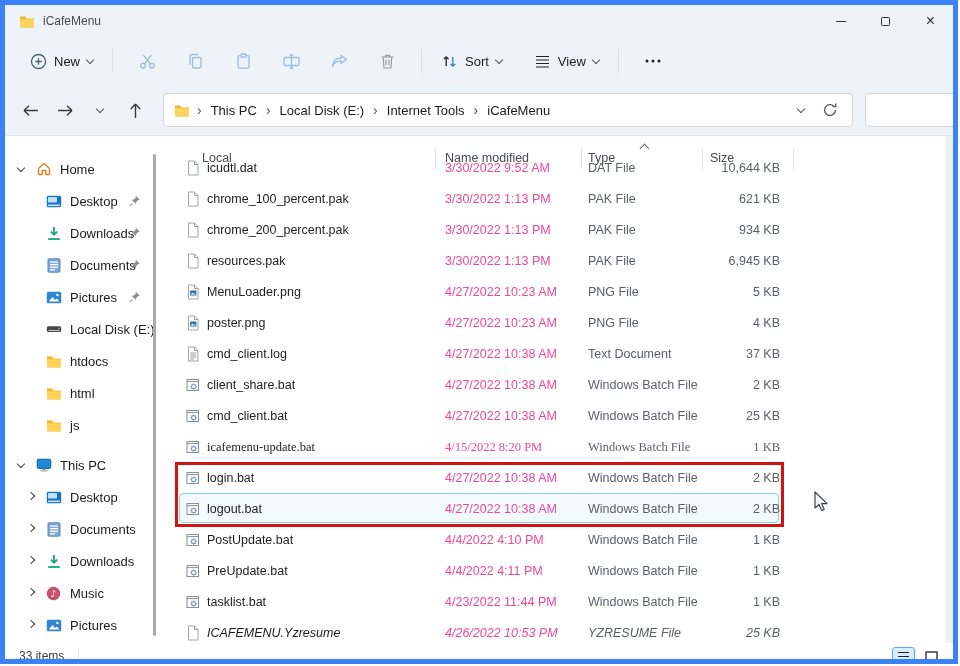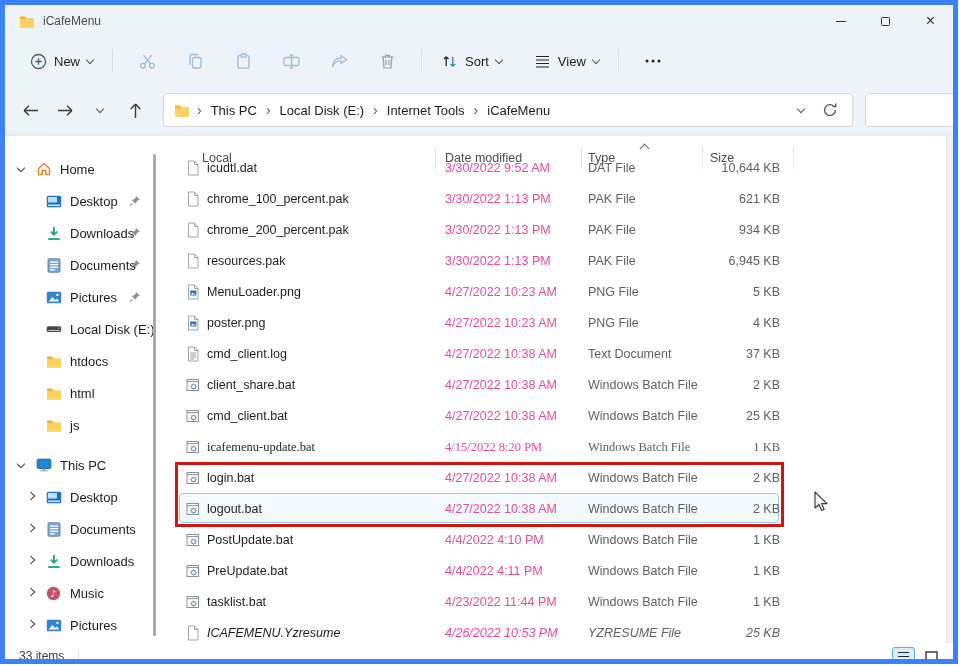--- a/index.html
+++ b/index.html
@@ -646,21 +646,21 @@
               <path d="M9.5 1 V4.5 H13" fill="none" stroke="#9fa4aa"></path>
             </svg></span>
           <span class="cell fname">ICAFEMENU.Yzresume</span>
           <span class="cell fdate">4/26/2022 10:53 PM</span>
           <span class="cell ftype">YZRESUME File</span>
           <span class="cell fsize">25 KB</span>
         </div>
       </div>
     <div class="listheader" id="listheader">
         <span class="hcol" style="left: 27px;">Local</span>
-        <span class="hcol" style="left: 270px;">Date modified</span>
+        <span class="hcol" style="left: 270px;">Name modified</span>
         <span class="hcol" style="left: 413px;">Type</span>
         <span class="hcol" style="left: 535px;">Size</span>
         <i class="hsep" style="left: 260px;"></i>
         <i class="hsep" style="left: 406px;"></i>
         <i class="hsep" style="left: 527px;"></i>
         <i class="hsep" style="left: 618px;"></i>
         <i class="sortcaret" style="left: 466px; top: 1px;"></i>
       </div>
 
     <div class="annotation" id="annotation" style="border-color: rgb(210, 20, 17);"></div>

